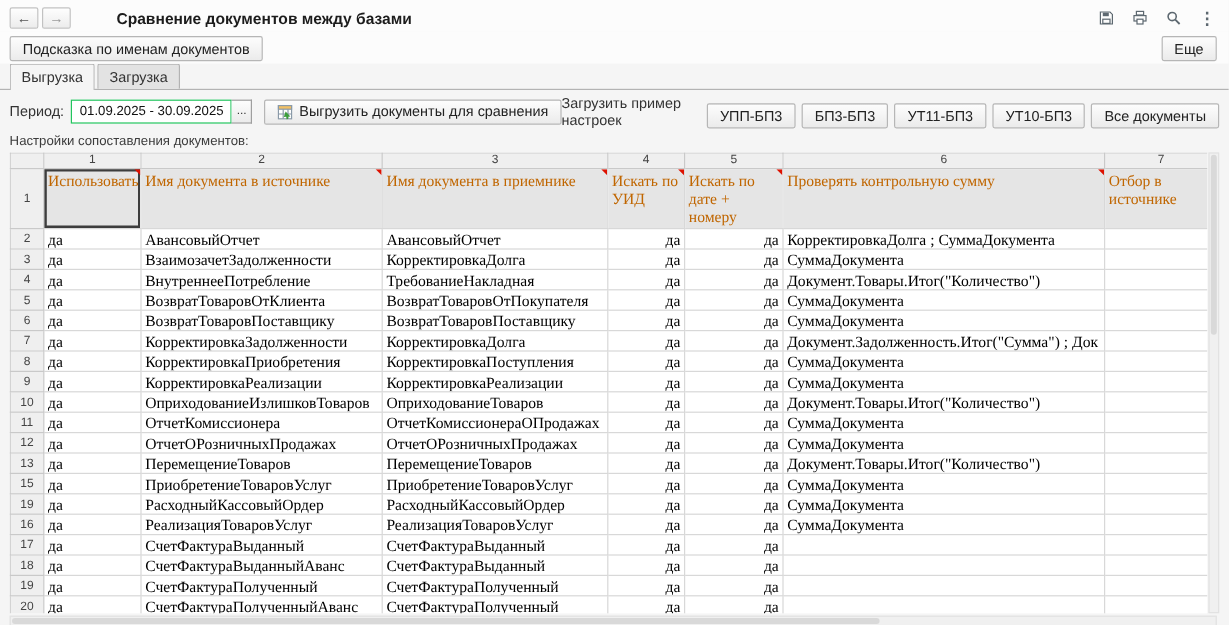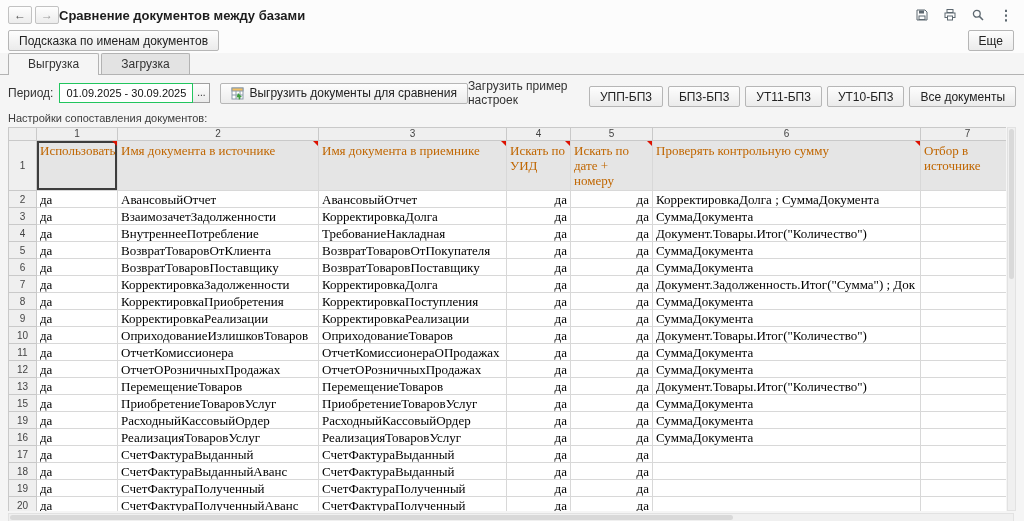--- a/index.html
+++ b/index.html
@@ -6,36 +6,36 @@
   html,body { width:1024px; height:521px; overflow:hidden;
     font-family:"Liberation Sans",sans-serif; background:#f5f5f5; color:#1f1f1f; }
 
   
   .topbar { height:26px; display:flex; align-items:center; padding:4px 10px 0 8px; background:#fcfcfc; }
   .navbtns { display:flex; gap:3px; }
   .navbtn { width:24px; height:18px; border:1px solid #c2c2c2; border-radius:2px;
     background:linear-gradient(#fefefe,#ececec); display:flex; align-items:center; justify-content:center;
     font-size:12px; line-height:1; cursor:pointer; }
   .navbtn.back { color:#555; } .navbtn.fwd { color:#9a9a9a; }
-  .wtitle { font-size:13px; font-weight:bold; color:#1c1c1c; }
+  .wtitle { margin-left:38px; font-size:13px; font-weight:bold; color:#1c1c1c; }
   .topicons { margin-left:auto; display:flex; gap:12px; align-items:center; }
   .iconbtn { width:16px; height:16px; display:flex; align-items:center; justify-content:center; cursor:pointer; color:#5d6870; }
   .iconbtn svg { display:block; }
   .kebab { font-size:14px; color:#5d6870; font-weight:bold; }
 
   
   .cmdbar { height:27px; display:flex; align-items:center; padding:2px 10px 0 8px; background:#fcfcfc; }
   .btn { height:21px; display:inline-flex; align-items:center; gap:5px; padding:0 10px;
     border:1px solid #b6b6b6; border-radius:2px; background:linear-gradient(#fdfdfd,#ebebeb);
     font-size:12px; color:#222; cursor:pointer; white-space:nowrap; }
   .more { margin-left:auto; }
 
   
   .tabs { height:21px; display:flex; gap:2px; padding-left:8px; align-items:flex-end; position:relative; z-index:2; }
-  .tab { padding:3px 19px 3px; font-size:12px; border:1px solid #b3b3b3; border-bottom:none;
+  .tab { padding:3px 9px 3px; font-size:12px; border:1px solid #b3b3b3; border-bottom:none;
     border-radius:2px 2px 0 0; background:#e3e3e3; color:#333; cursor:pointer; }
   .tab.active { background:#f5f5f5; margin-bottom:-1px; padding-bottom:4px; }
 
   
   .panel { height:447px; border-top:1px solid #b3b3b3; background:#f5f5f5; padding:6px 8px 0; position:relative; z-index:1; }
   .controls { height:24px; display:flex; align-items:center; }
   .lbl { font-size:12px; color:#333; }
   .period-wrap { display:flex; align-items:center; margin-left:6px; }
   .period-input { width:134px; height:20px; border:1px solid #22c55e; background:#fff;
     font-family:Liberation Sans, sans-serif; font-size:11px; text-align:center; color:#111; }

